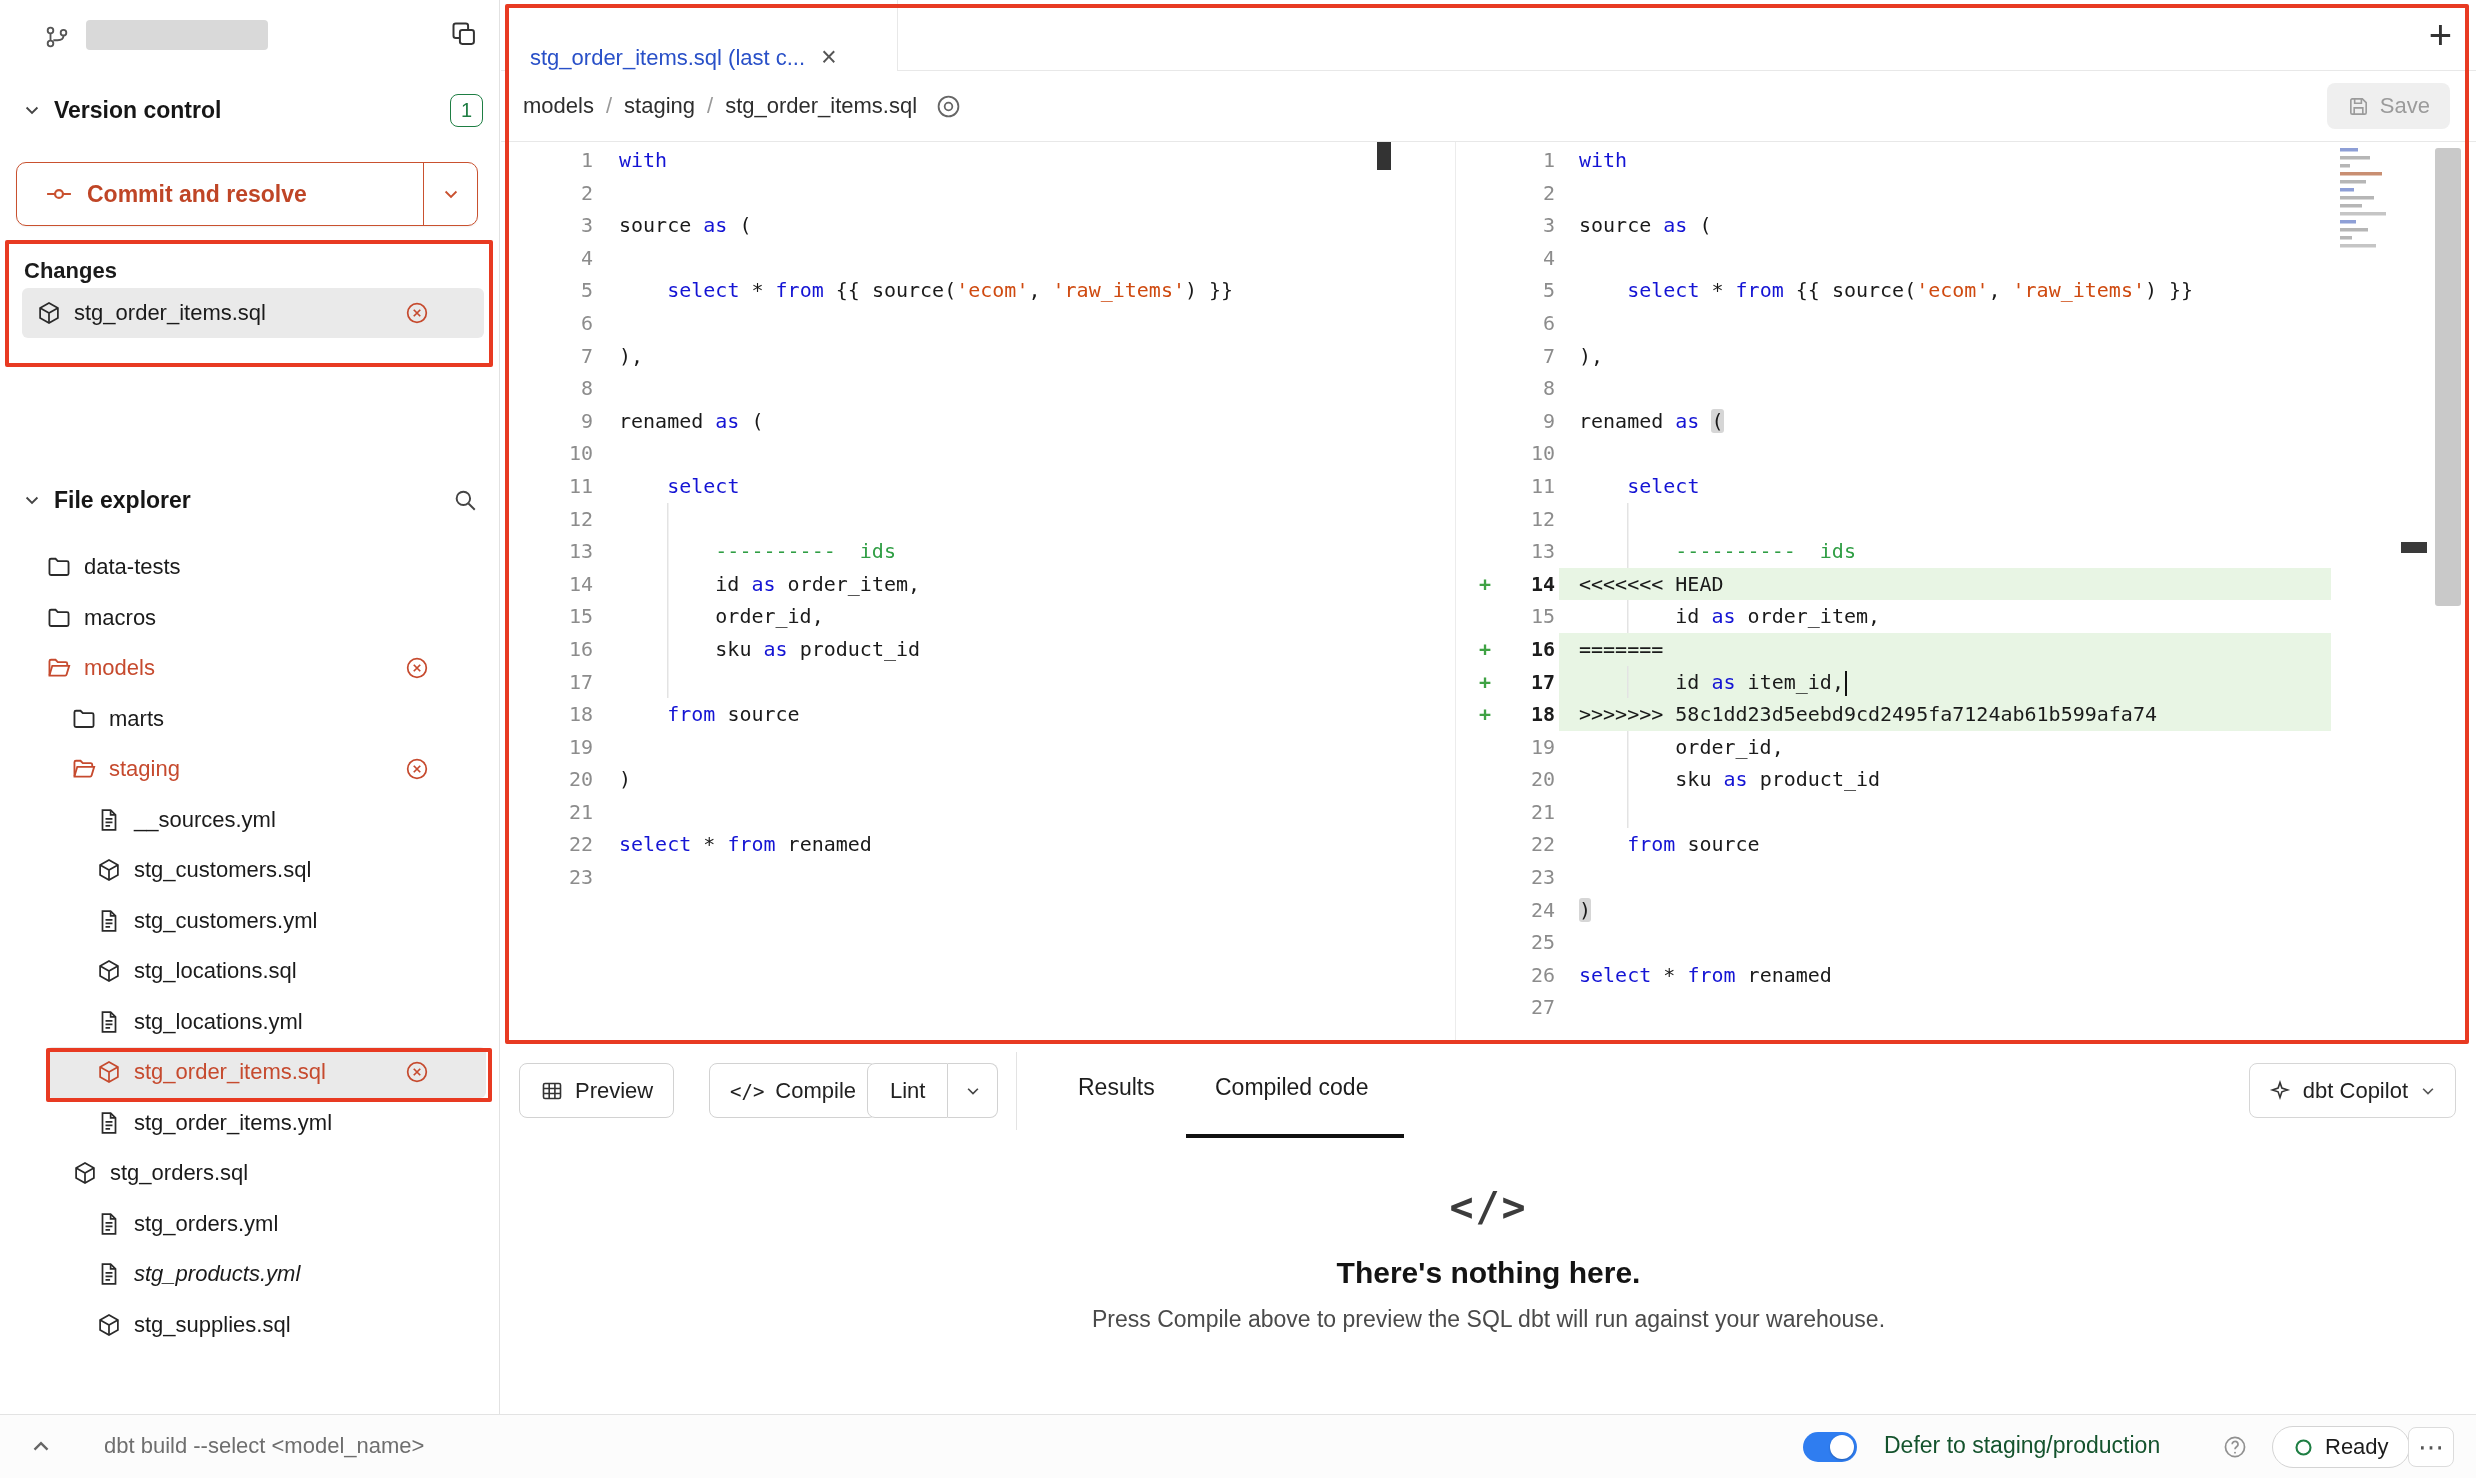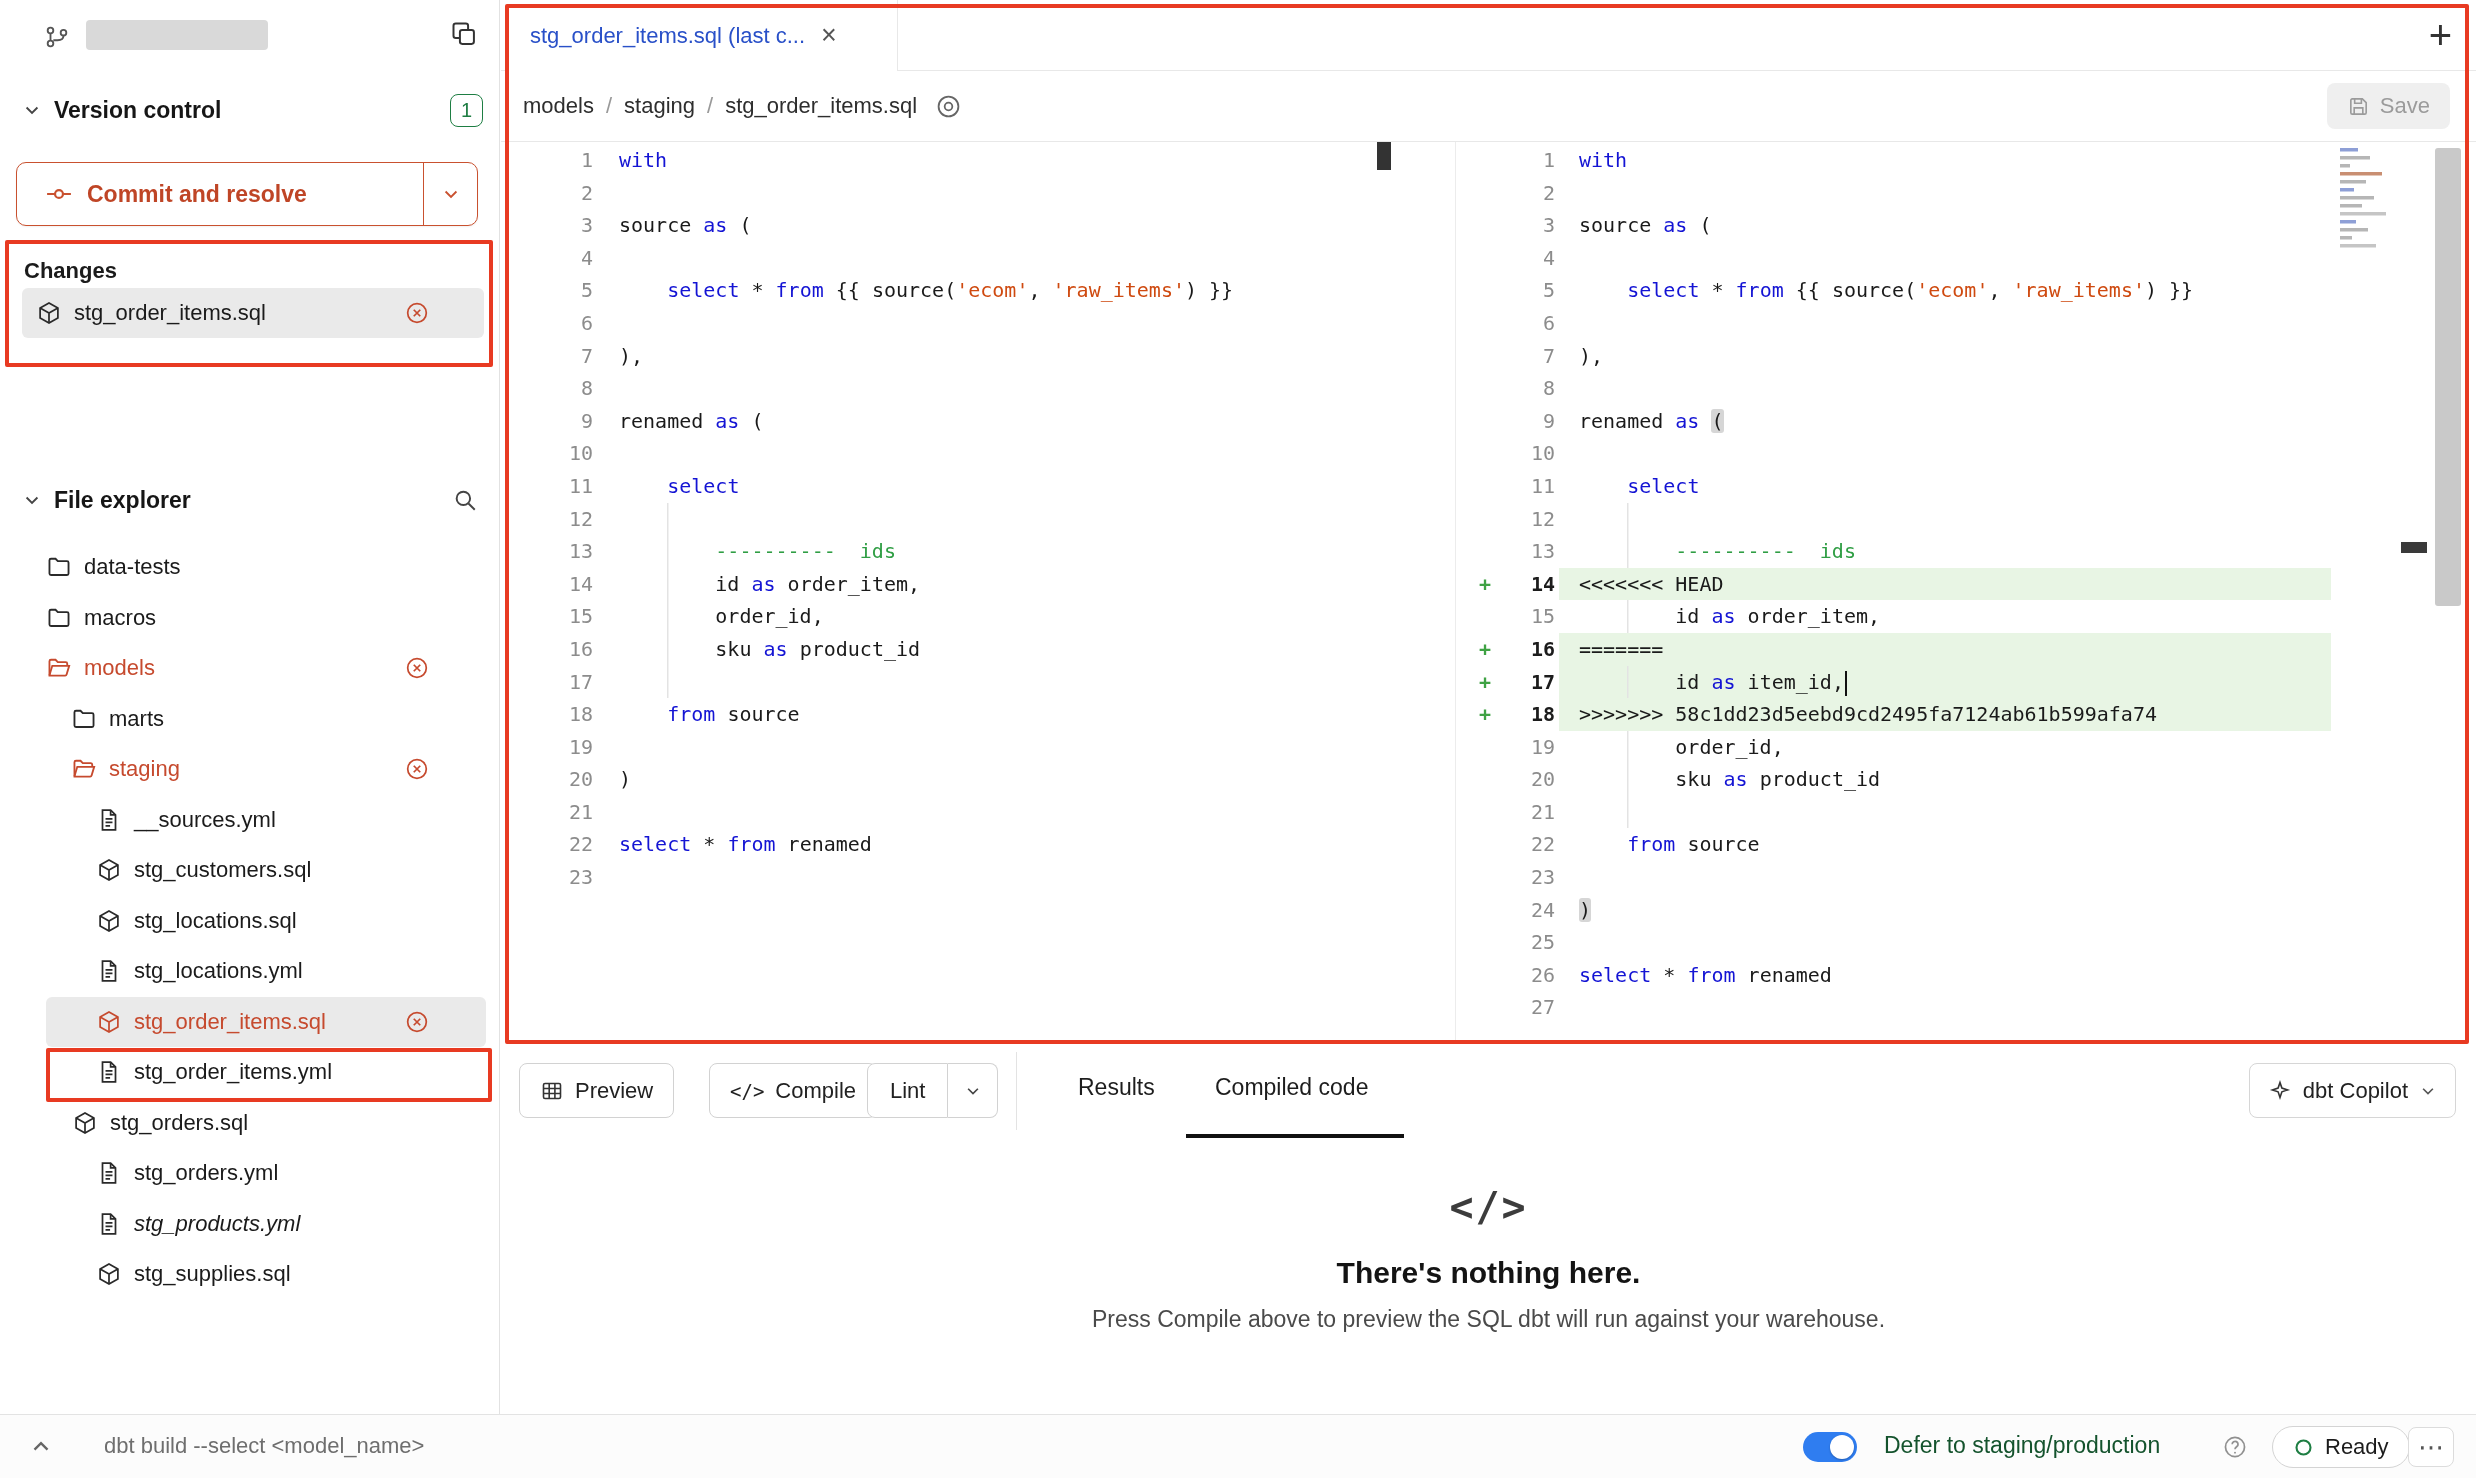--- a/index.html
+++ b/index.html
@@ -55,21 +55,21 @@
   .tree-row .tname{margin-left:12px;color:#1b1b1b;white-space:nowrap;}
   .tree-row .xicon{width:26px;height:26px;color:var(--modified-red);margin-left:auto;margin-right:70px;flex:none;}
   .tree-row.modified .tname,.tree-row.modified .ticon{color:var(--modified-red);}
   .tree-row.selected{background:#eaeaea;border-radius:6px;}
   .tree-row.selected .xicon{margin-right:56px;}
 
   
   #main{position:absolute;left:501px;top:0;right:0;bottom:64px;background:#fff;}
   .tabbar{position:absolute;left:0;top:0;right:0;height:71px;background:#fff;border-bottom:1px solid #e8e8e8;}
   .tab{position:absolute;left:5px;top:0;height:71px;width:392px;border-right:1px solid #e8e8e8;
-    display:flex;align-items:center;padding:0 24px;background:#fff;cursor:pointer;}
+    display:flex;align-items:flex-end;padding:0 24px;background:#fff;cursor:pointer;}
   .tab-title{font-size:22px;color:var(--tab-blue);white-space:nowrap;overflow:hidden;}
   .tab-close{margin-left:16px;font-size:27px;color:#555;line-height:1;cursor:pointer;}
   .newtab-btn{position:absolute;right:24px;top:15px;font-size:40px;font-weight:300;color:#333;line-height:1;cursor:pointer;}
 
   .breadcrumb-row{position:absolute;left:0;top:71px;right:0;height:71px;border-bottom:1px solid #e8e8e8;
     display:flex;align-items:center;padding-left:22px;}
   .crumb{font-size:22px;color:#2e2e2e;}
   .crumb-sep{font-size:22px;color:#999;margin:0 12px;}
   .lineage-icon{width:27px;height:27px;color:#666;margin-left:18px;}
   .save-btn{margin-left:auto;margin-right:26px;height:46px;border-radius:8px;background:#efefef;border:none;
@@ -309,20 +309,29 @@
           <svg viewBox="0 0 24 24" fill="none" stroke="currentColor" stroke-width="1.6">
             <path d="M12 2.8l8.2 4.6v9.2L12 21.2l-8.2-4.6V7.4z"></path>
             <path d="M12 12l8.2-4.6M12 12L3.8 7.4M12 12v9.2"></path>
           </svg>
         </span>
         <span class="tname">stg_customers.sql</span>
       </div>
       <div class="tree-row" style="padding-left: 96px;">
         <span class="ticon">
           <svg viewBox="0 0 24 24" fill="none" stroke="currentColor" stroke-width="1.6">
+            <path d="M6 2.8h7.5L18 7.3v13.9H6z"></path>
+            <path d="M13.5 2.8v4.5H18M8.8 11h6.4M8.8 14.2h6.4M8.8 17.4h4.2"></path>
+          </svg>
+        </span>
+        <span class="tname">stg_customers.yml</span>
+      </div>
+      <div class="tree-row" style="padding-left: 96px;">
+        <span class="ticon">
+          <svg viewBox="0 0 24 24" fill="none" stroke="currentColor" stroke-width="1.6">
             <path d="M12 2.8l8.2 4.6v9.2L12 21.2l-8.2-4.6V7.4z"></path>
             <path d="M12 12l8.2-4.6M12 12L3.8 7.4M12 12v9.2"></path>
           </svg>
         </span>
         <span class="tname">stg_locations.sql</span>
       </div>
       <div class="tree-row" style="padding-left: 96px;">
         <span class="ticon">
           <svg viewBox="0 0 24 24" fill="none" stroke="currentColor" stroke-width="1.6">
             <path d="M6 2.8h7.5L18 7.3v13.9H6z"></path>

